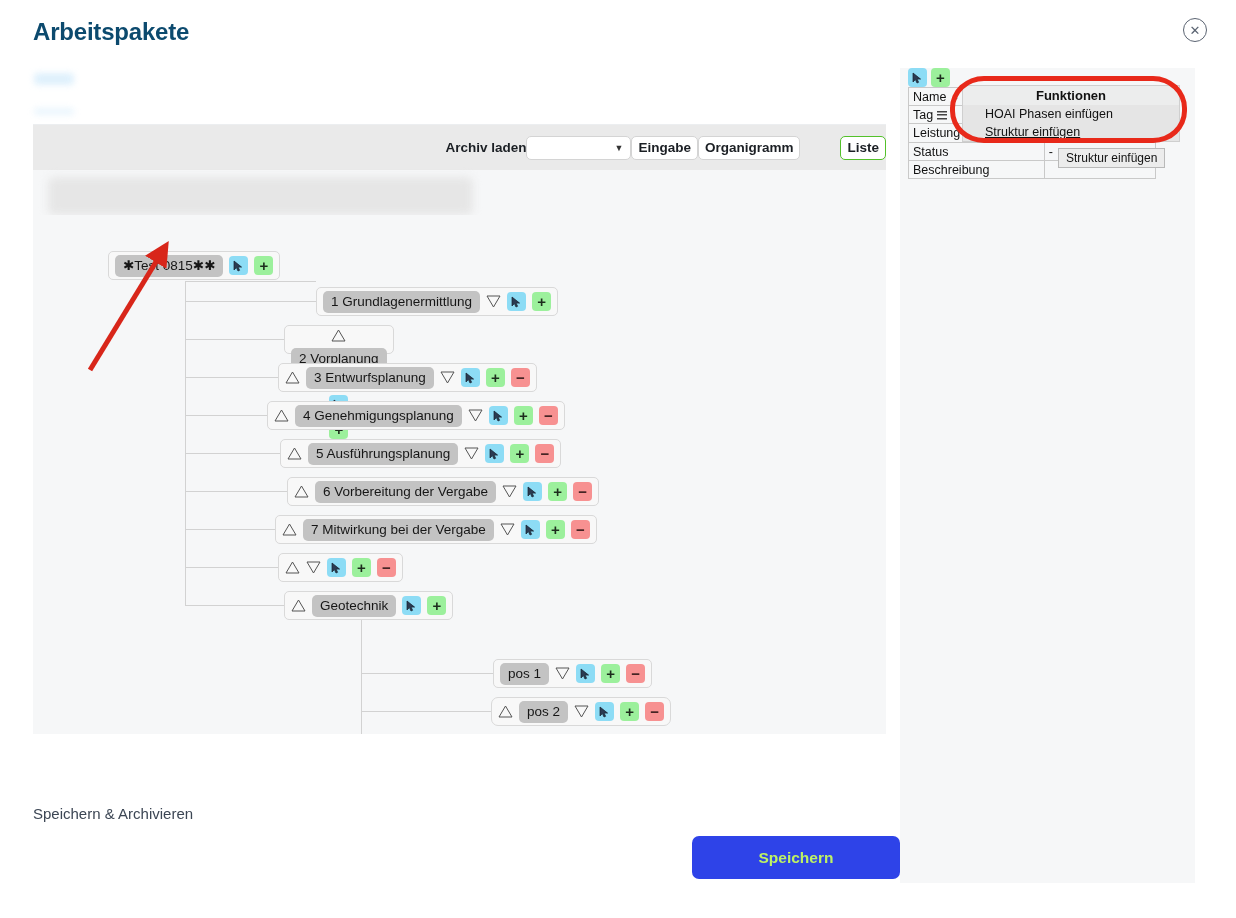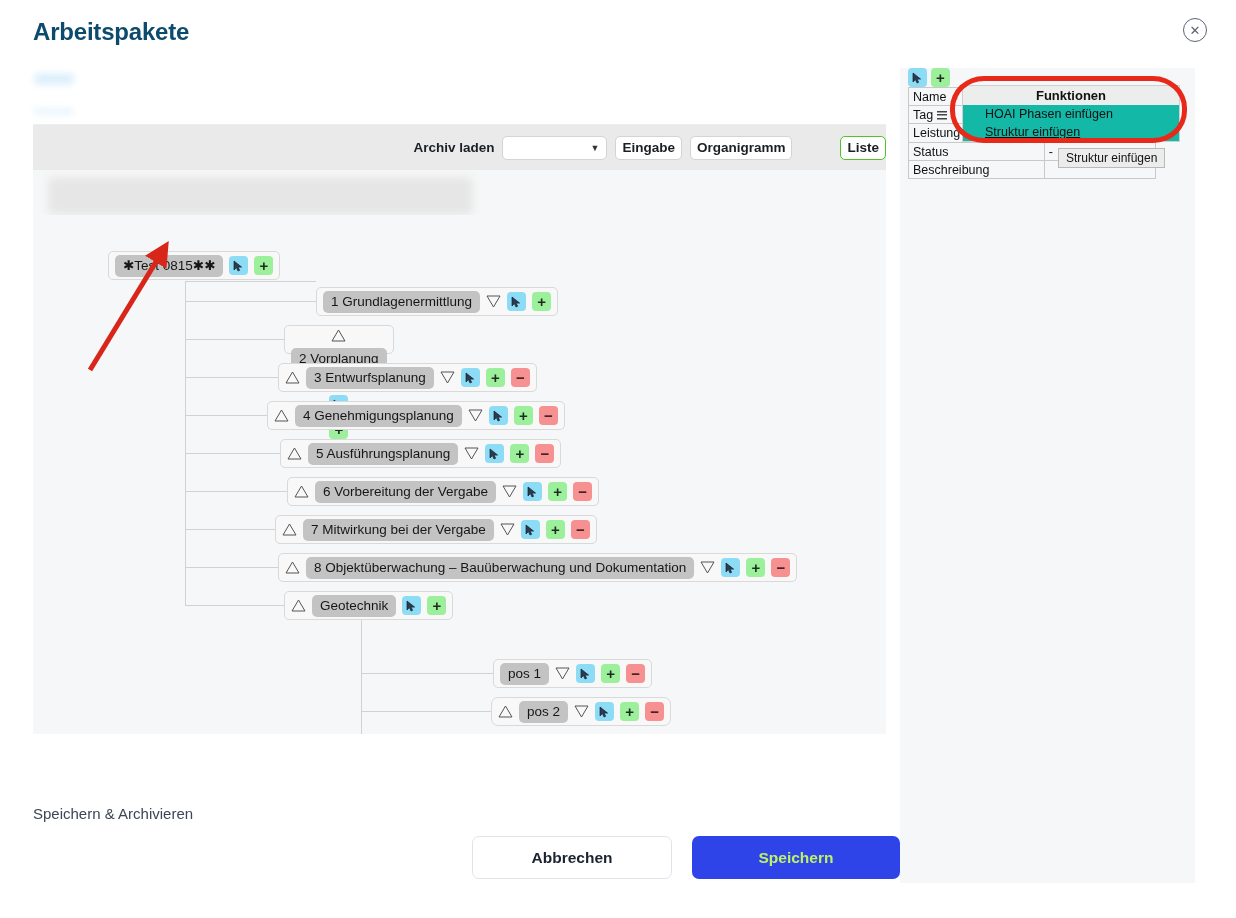--- a/index.html
+++ b/index.html
@@ -60,21 +60,20 @@
   }
   .toolbar {
     position: absolute;
     left: 0; top: 0;
     width: 853px; height: 45px;
     background: #eaeaea;
     display: flex;
     align-items: center;
     justify-content: flex-end;
     padding-right: 0;
-    gap: 8px;
   }
   .toolbar-blur {
     position: absolute;
     left: 15px; top: 52px;
     width: 425px; height: 38px;
     background: #e6e6e6;
     border-radius: 6px;
     filter: blur(4px);
   }
   .tb-label {
@@ -216,21 +215,21 @@
   }
   .funcs-title {
     text-align: center;
     font-weight: bold;
     padding: 2px 0;
     background: #eceded;
     font-size: 13px;
   }
   .funcs-item {
     padding: 2px 0 2px 22px;
-    background: #14b8a6;
+    background: #e5e5e5;
     cursor: pointer;
   }
   .funcs-item.underline { text-decoration: underline; }
   .dn-arrow {
     position: absolute;
     left: -10px; top: 1px;
     font-size: 13px; color: #555;
   }
   .red-oval {
     position: absolute;
@@ -469,21 +468,20 @@
             </span>
             <span class="ibtn add">+</span>
             <span class="ibtn del">−</span>
           </div>
           <div class="node" style="left: 245px; top: 338px;">
             <span class="tri">
               <svg width="15" height="13" viewBox="0 0 15 13">
                 <path d="M7.5 1 L14 12 L1 12 Z" fill="none" stroke="#555" stroke-width="1"></path>
               </svg>
             </span>
-            <span class="node-label">8 Objektüberwachung – Bauüberwachung und Dokumentation</span>
             <span class="tri">
               <svg width="15" height="13" viewBox="0 0 15 13">
                 <path d="M1 1 L14 1 L7.5 12 Z" fill="none" stroke="#555" stroke-width="1"></path>
               </svg>
             </span>
             <span class="ibtn sel">
               <svg width="11" height="12" viewBox="0 0 11 12">
                 <path d="M1 1 L1 10 L3.4 7.6 L5 11 L6.6 10.3 L5.1 7.1 L8.6 7.1 Z" fill="#2b3b52" stroke="#16212e" stroke-width=".7"></path>
               </svg>
             </span>
@@ -594,15 +592,14 @@
         <span>Funktionen</span>
       </div>
       <div class="funcs-item">HOAI Phasen einfügen</div>
       <div class="funcs-item underline">Struktur einfügen</div>
     </div>
     <div class="red-oval"></div>
     <div class="tooltip">Struktur einfügen</div>
   </div>
 
   <div class="archive-link">Speichern &amp; Archivieren</div>
-  <div class="btn btn-cancel">Abbrechen</div>
   <div class="btn btn-save">Speichern</div>
 </div>
 
 </body></html>

